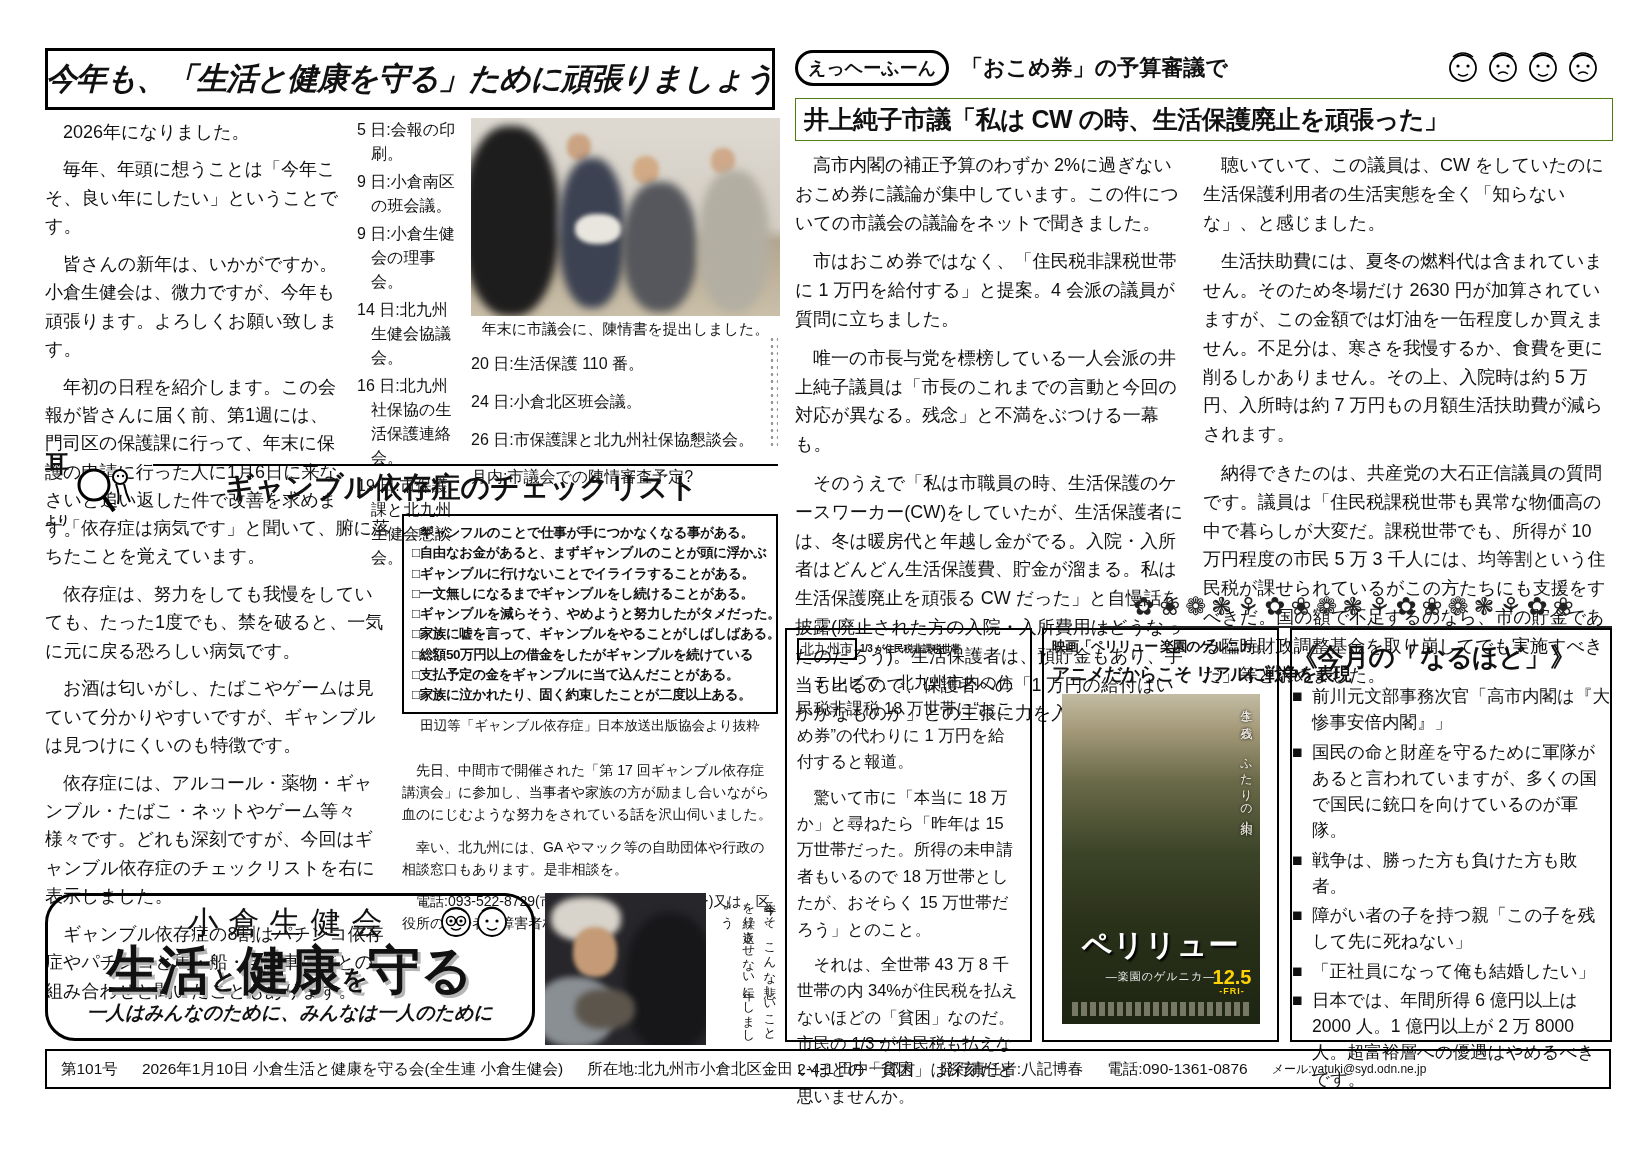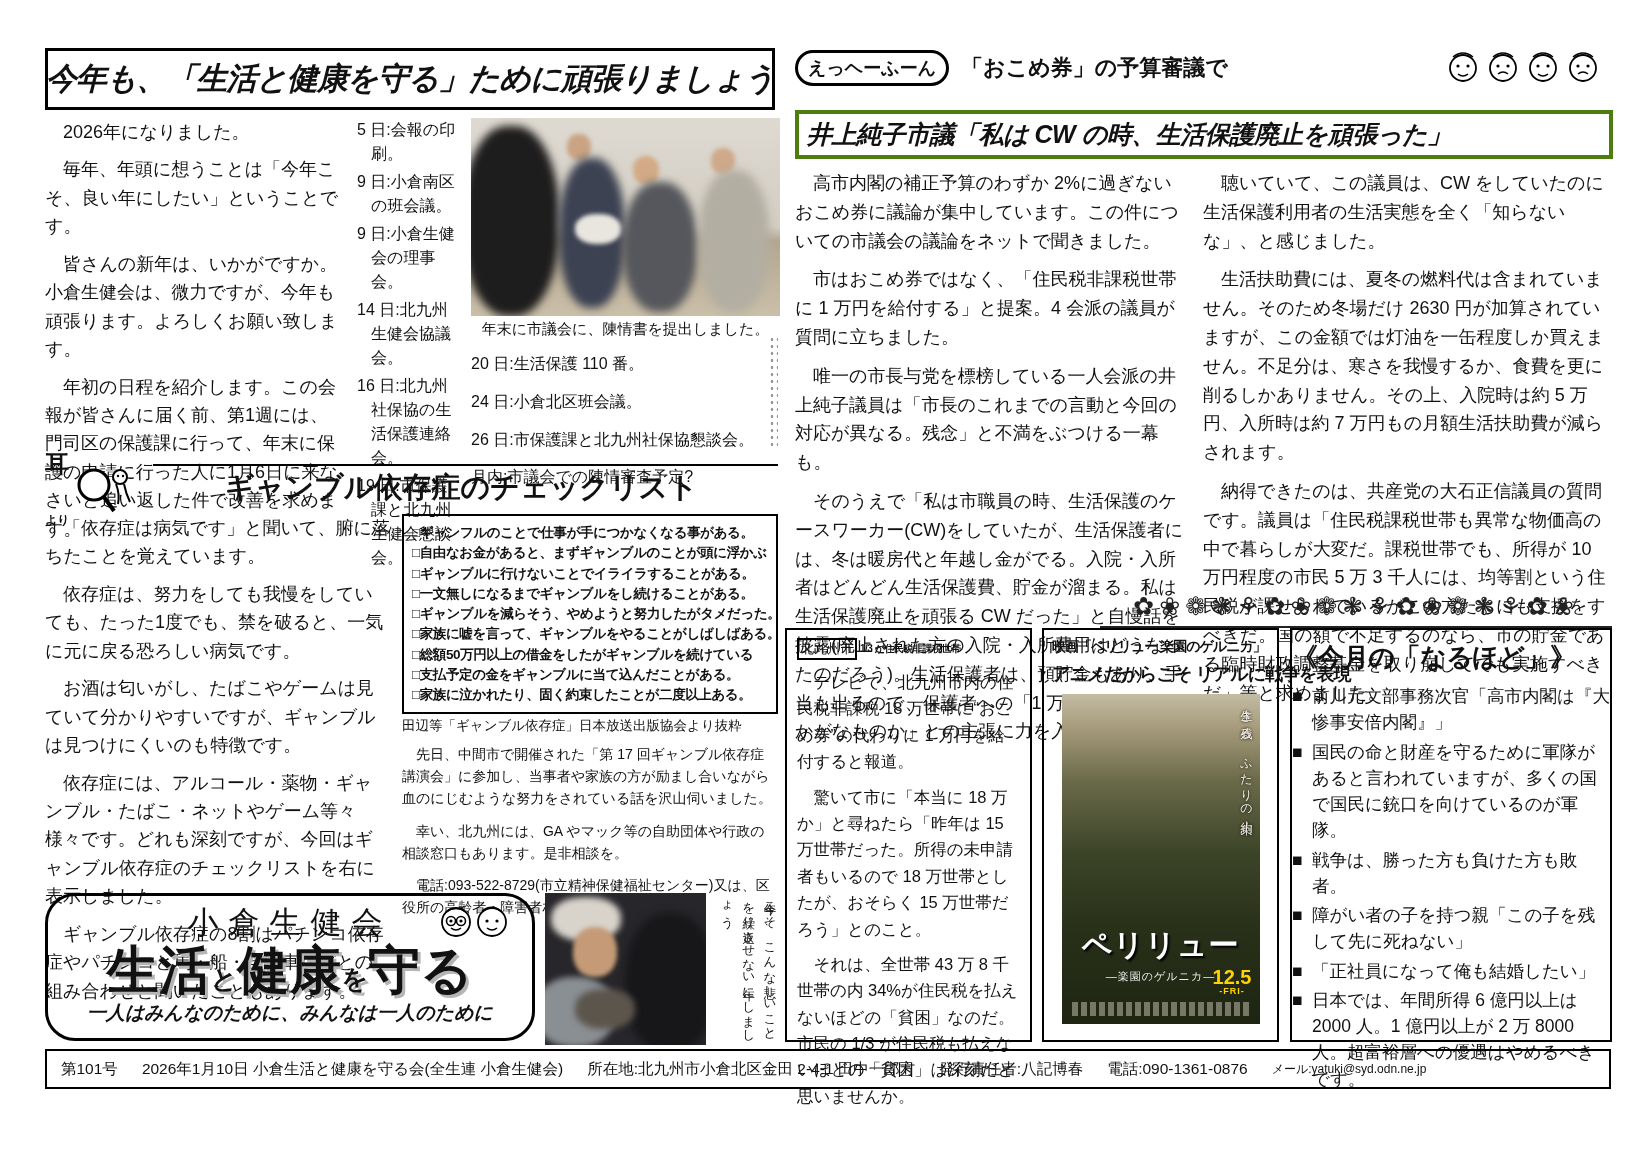--- a/index.html
+++ b/index.html
@@ -23,43 +23,43 @@
   .tl-after .sch{margin:13px 0 2px;white-space:nowrap;}
   .dotted-divider{position:absolute;left:769px;top:336px;width:9px;height:110px;
     background-image:radial-gradient(#9a9a9a 1.2px,transparent 1.6px);background-size:6px 7px;}
   
   .tr{position:absolute;left:795px;top:46px;width:818px;}
   .tr-head{display:flex;align-items:center;gap:12px;}
   .bubble{border:3px solid #000;border-radius:18px;padding:3px 10px;font-weight:900;
     font-size:18px;white-space:nowrap;}
   .tr-line1{font-size:22px;font-weight:900;white-space:nowrap;}
   .faces{margin-left:auto;}
-  .tr-line2{margin-top:20px;border:4px solid #4d7c0f;padding:4px 8px;font-size:25px;
-    font-weight:900;font-style:italic;letter-spacing:-0.5px;white-space:nowrap;}
+  .tr-line2{margin-top:8px;border:1px solid #4d7c0f;padding:4px 8px;font-size:25px;
+    font-weight:900;letter-spacing:-0.5px;white-space:nowrap;}
   .tr-cols{margin-top:10px;display:flex;gap:16px;}
   .tr-col1{width:392px;font-size:18px;line-height:1.6;}
   .tr-col2{width:410px;font-size:18px;line-height:1.6;}
   .tr-cols p{margin:0 0 10px;}
   
   .gmb{position:absolute;left:45px;top:452px;width:733px;}
   .gmb-head{display:flex;align-items:flex-start;position:relative;height:56px;}
   .mimiyori{width:100px;display:flex;align-items:center;gap:2px;}
   .mimi-txt{font-weight:900;line-height:1;color:#5a4a20;}
   .mimi-txt .t1{font-size:24px;display:block;color:#111;}
   .mimi-txt .t2{font-size:12px;display:block;color:#111;margin-top:38px;}
   .gmb-rule{position:absolute;left:108px;right:0;top:12px;border-top:2px solid #000;}
   .gmb-title{flex:1;text-align:center;font-size:29px;font-weight:900;padding-top:16px;
     letter-spacing:0px;white-space:nowrap;}
   .gmb-body{display:flex;gap:12px;margin-top:6px;}
   .gmb-left{width:345px;font-size:18px;line-height:1.58;}
   .gmb-left p{margin:0 0 9px;}
   .gmb-right{width:376px;}
   .checkbox-list{border:2px solid #000;padding:7px 8px;overflow:hidden;}
   .check-item{font-weight:700;font-size:13.5px;line-height:1.5;letter-spacing:-0.4px;white-space:nowrap;}
-  .gmb-source{font-size:13.5px;text-align:left;margin:3px 0 8px;white-space:nowrap;}
+  .gmb-source{font-size:13.5px;text-align:center;margin:3px 0 24px;white-space:nowrap;}
   .gmb-right p.body{font-size:14px;line-height:1.58;margin:0 0 10px;}
   
   .bl{position:absolute;left:45px;top:893px;width:735px;height:160px;display:flex;gap:10px;}
   .logo-box{width:492px;height:148px;border:3px solid #000;border-radius:30px;position:relative;
     padding:4px 12px;box-sizing:border-box;}
   .logo-org{text-align:center;font-size:31px;letter-spacing:10px;margin-top:2px;}
   .logo-title{text-align:center;font-weight:900;line-height:1;margin-top:0px;white-space:nowrap;
     text-shadow:3px 3px 0 #b5b5b5;}
   .logo-title .big{font-size:52px;}
   .logo-title .small{font-size:26px;}

